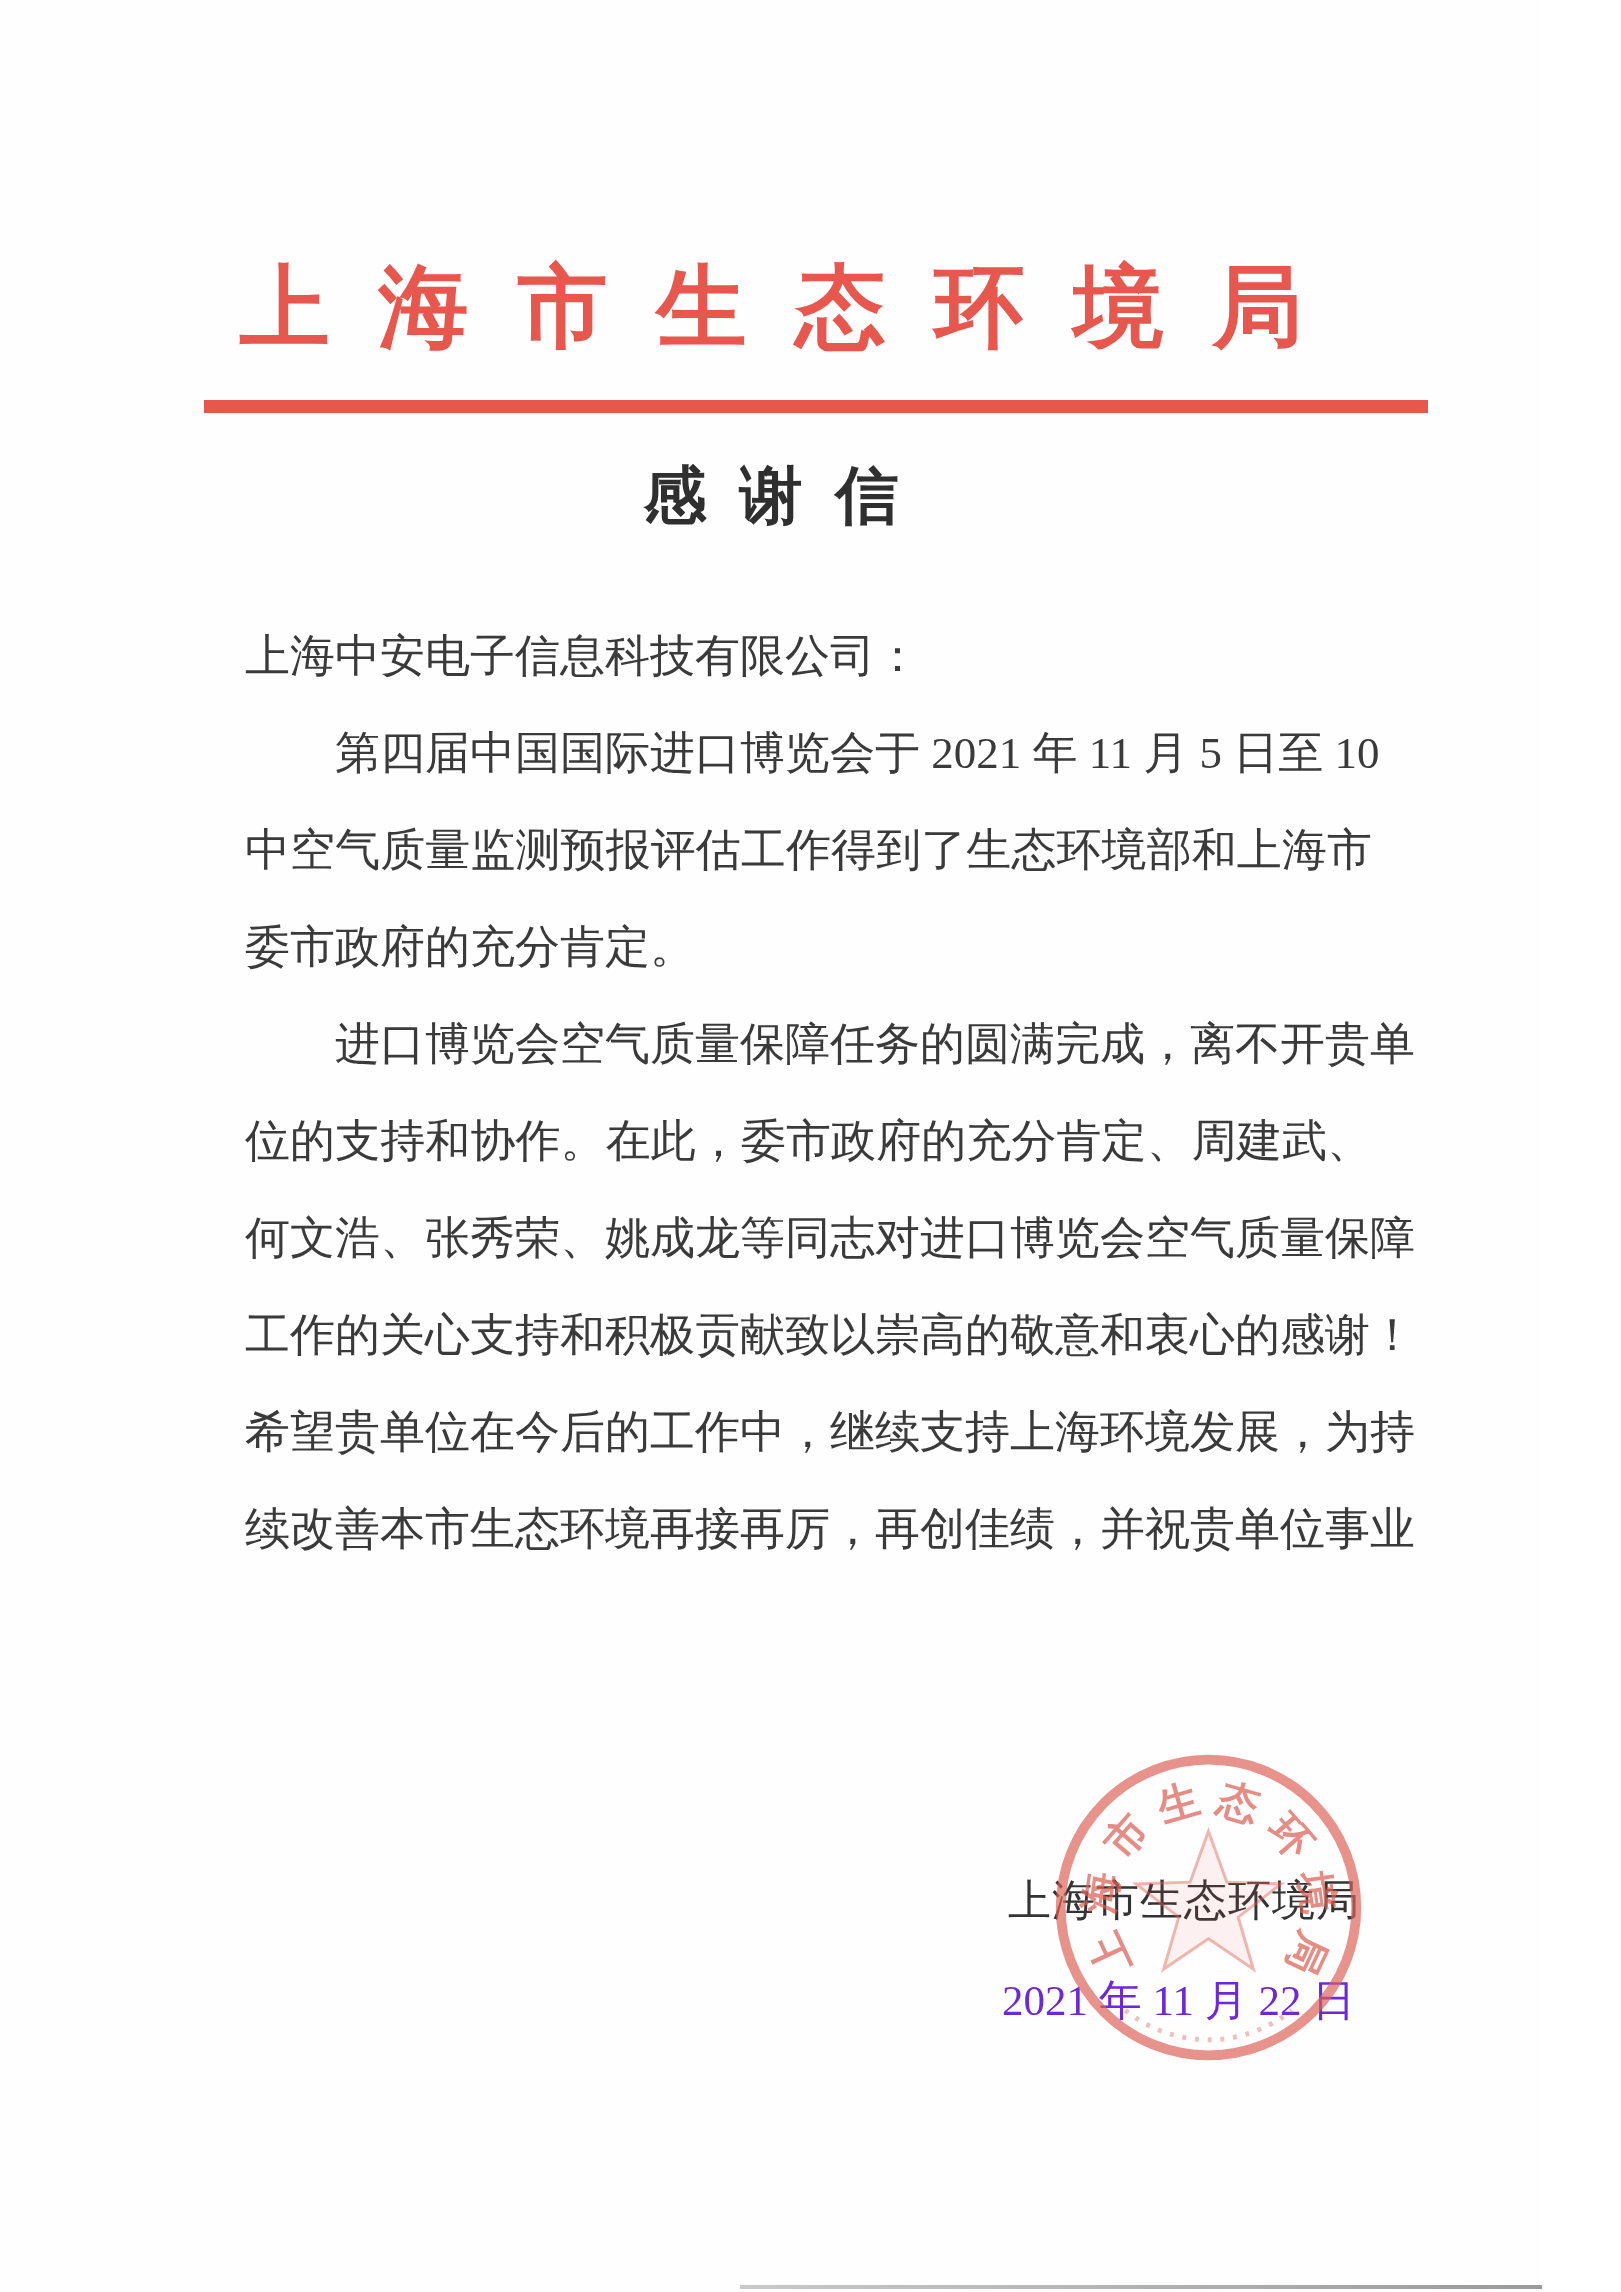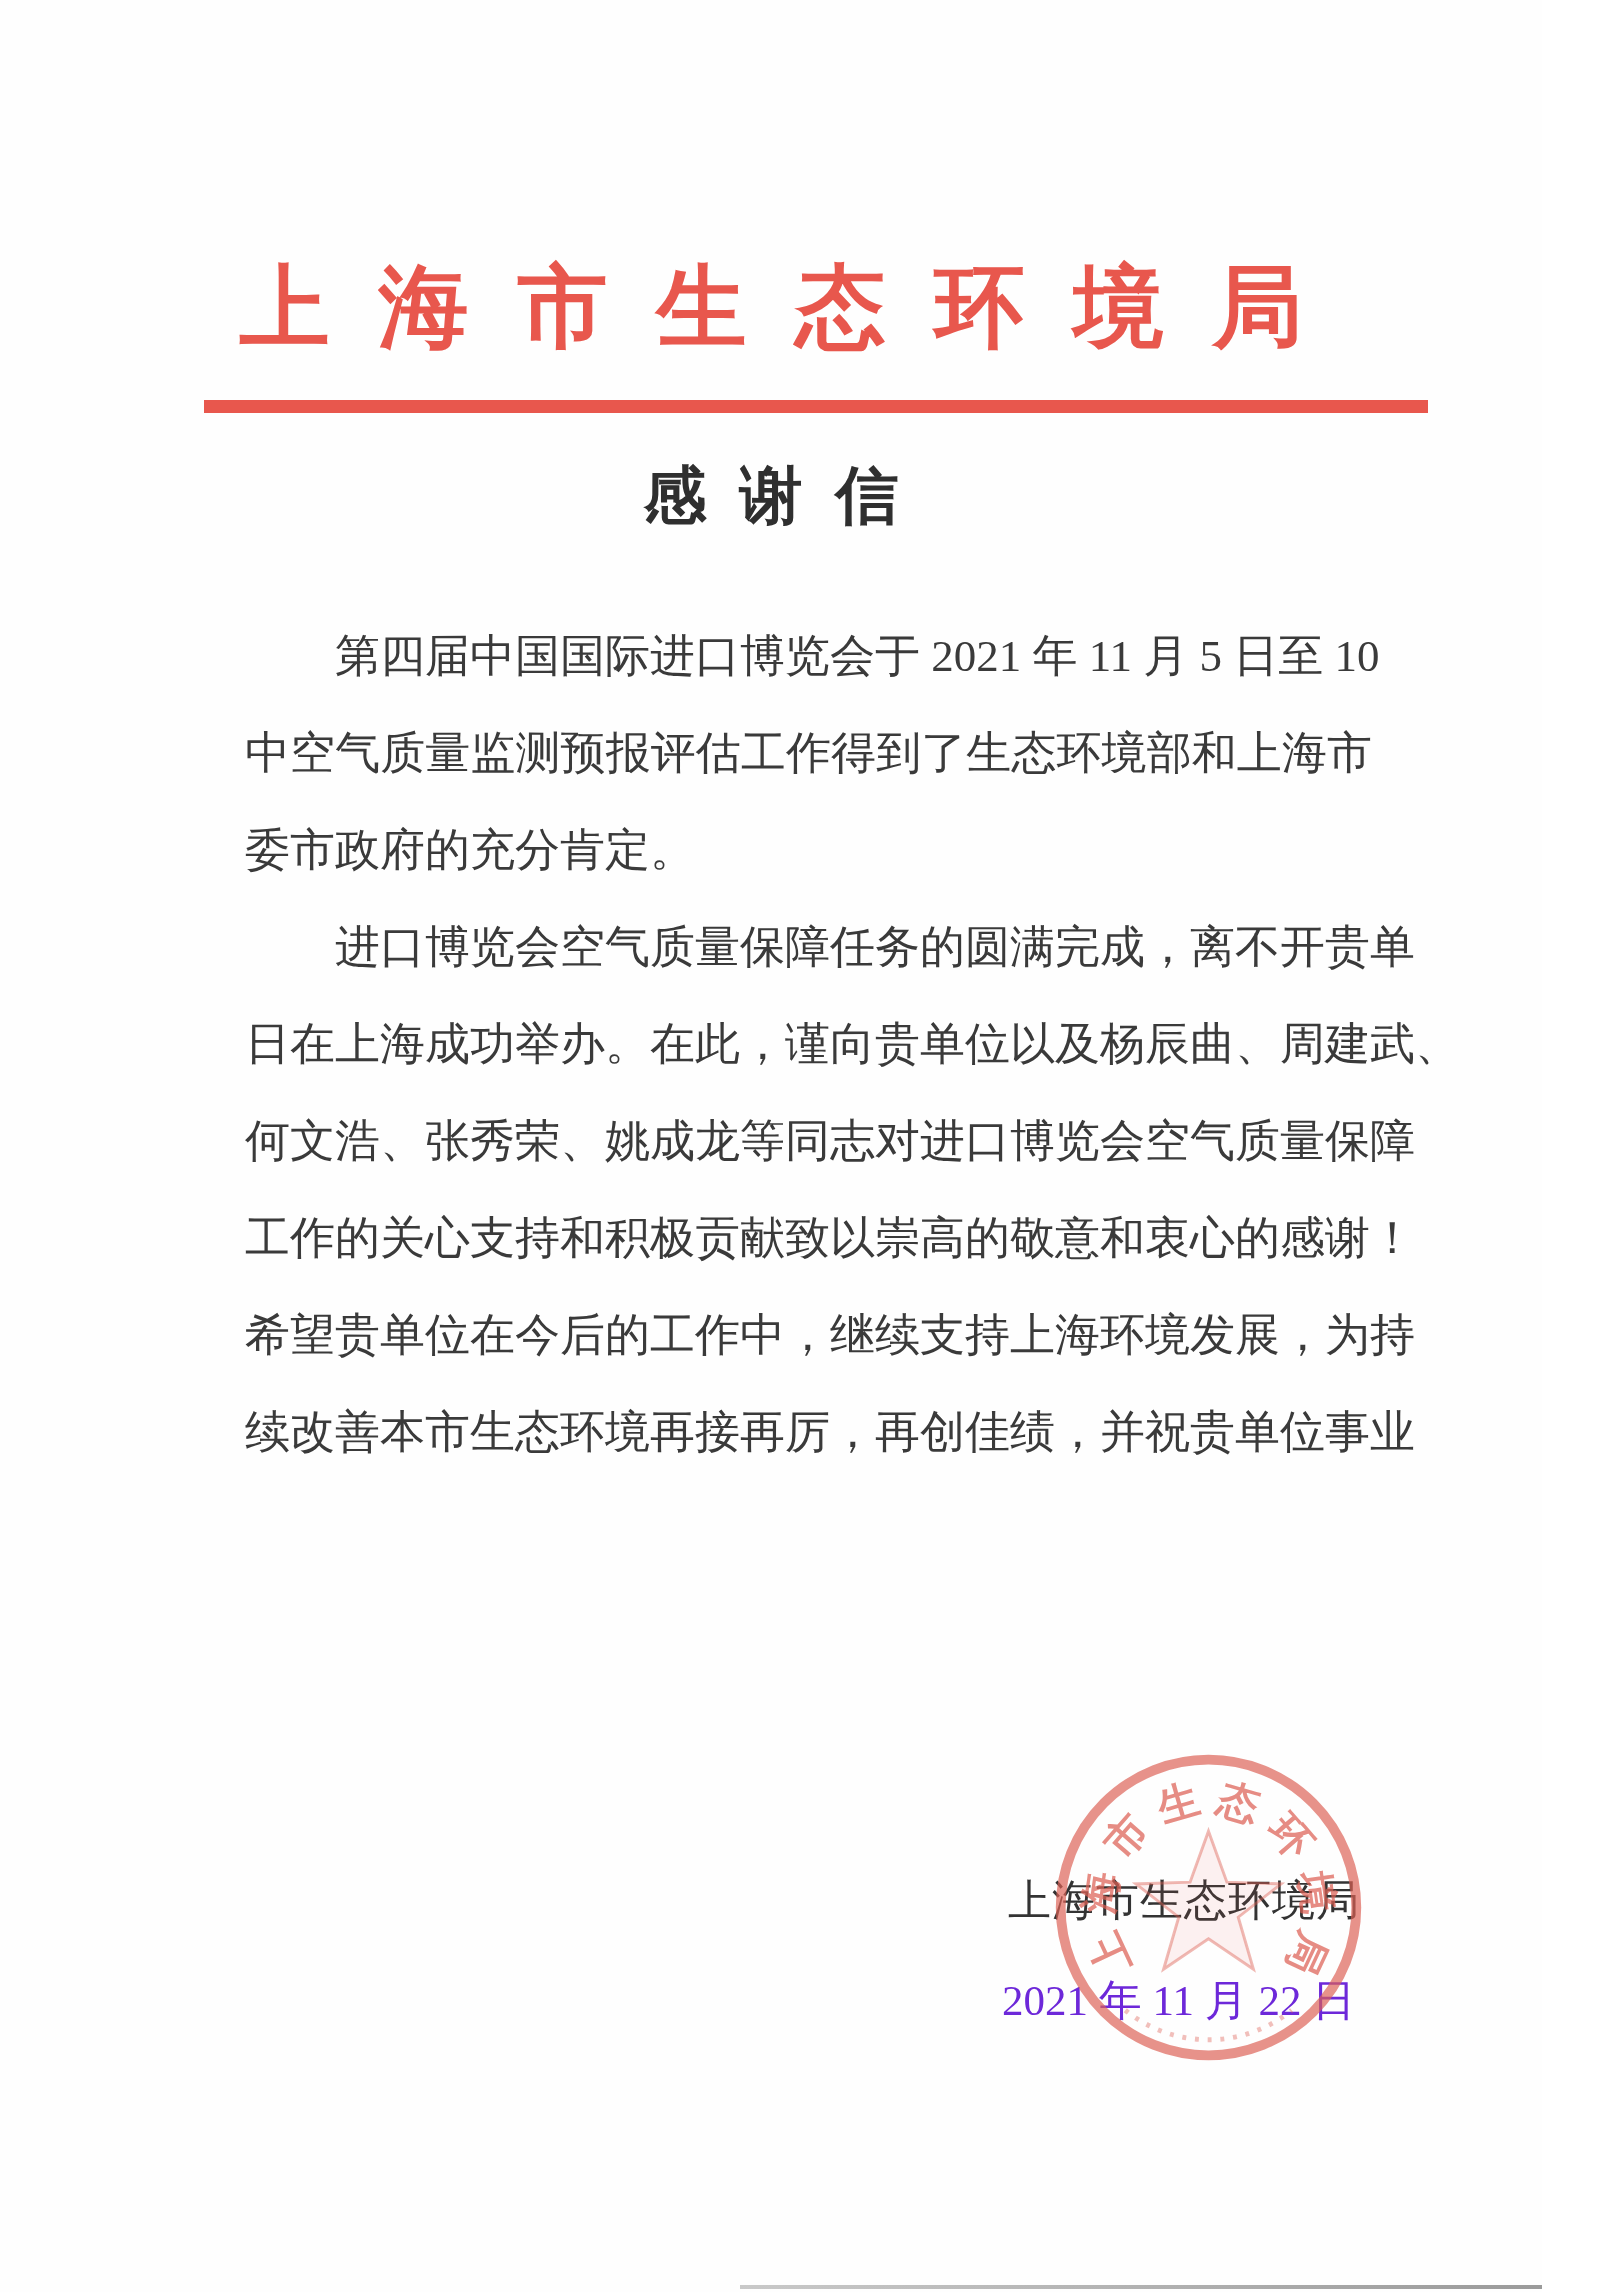--- a/index.html
+++ b/index.html
@@ -119,25 +119,26 @@
 
 <div class="page">
 
   <div class="agency">上海市生态环境局</div>
 
   <div class="redline"></div>
 
   <div class="title">感谢信</div>
 
   <div class="body-block">
+    <div class="bline left">上海中安电子信息科技有限公司：</div>
     <div class="bline indent">第四届中国国际进口博览会于 2021 年 11 月 5 日至 10</div>
     <div class="bline">中空气质量监测预报评估工作得到了生态环境部和上海市</div>
     <div class="bline left">委市政府的充分肯定。</div>
     <div class="bline indent">进口博览会空气质量保障任务的圆满完成，离不开贵单</div>
-    <div class="bline">日在上海成功举办。在此，谨向贵单位以及杨辰曲、周建武、</div>
+    <div class="bline">位的支持和协作。在此，委市政府的充分肯定、周建武、</div>
     <div class="bline">何文浩、张秀荣、姚成龙等同志对进口博览会空气质量保障</div>
     <div class="bline">工作的关心支持和积极贡献致以崇高的敬意和衷心的感谢！</div>
     <div class="bline">希望贵单位在今后的工作中，继续支持上海环境发展，为持</div>
     <div class="bline">续改善本市生态环境再接再厉，再创佳绩，并祝贵单位事业</div>
   </div>
 
   <div class="signature">上海市生态环境局</div>
 
   <div class="date">2021 年 11 月 22 日</div>
 

